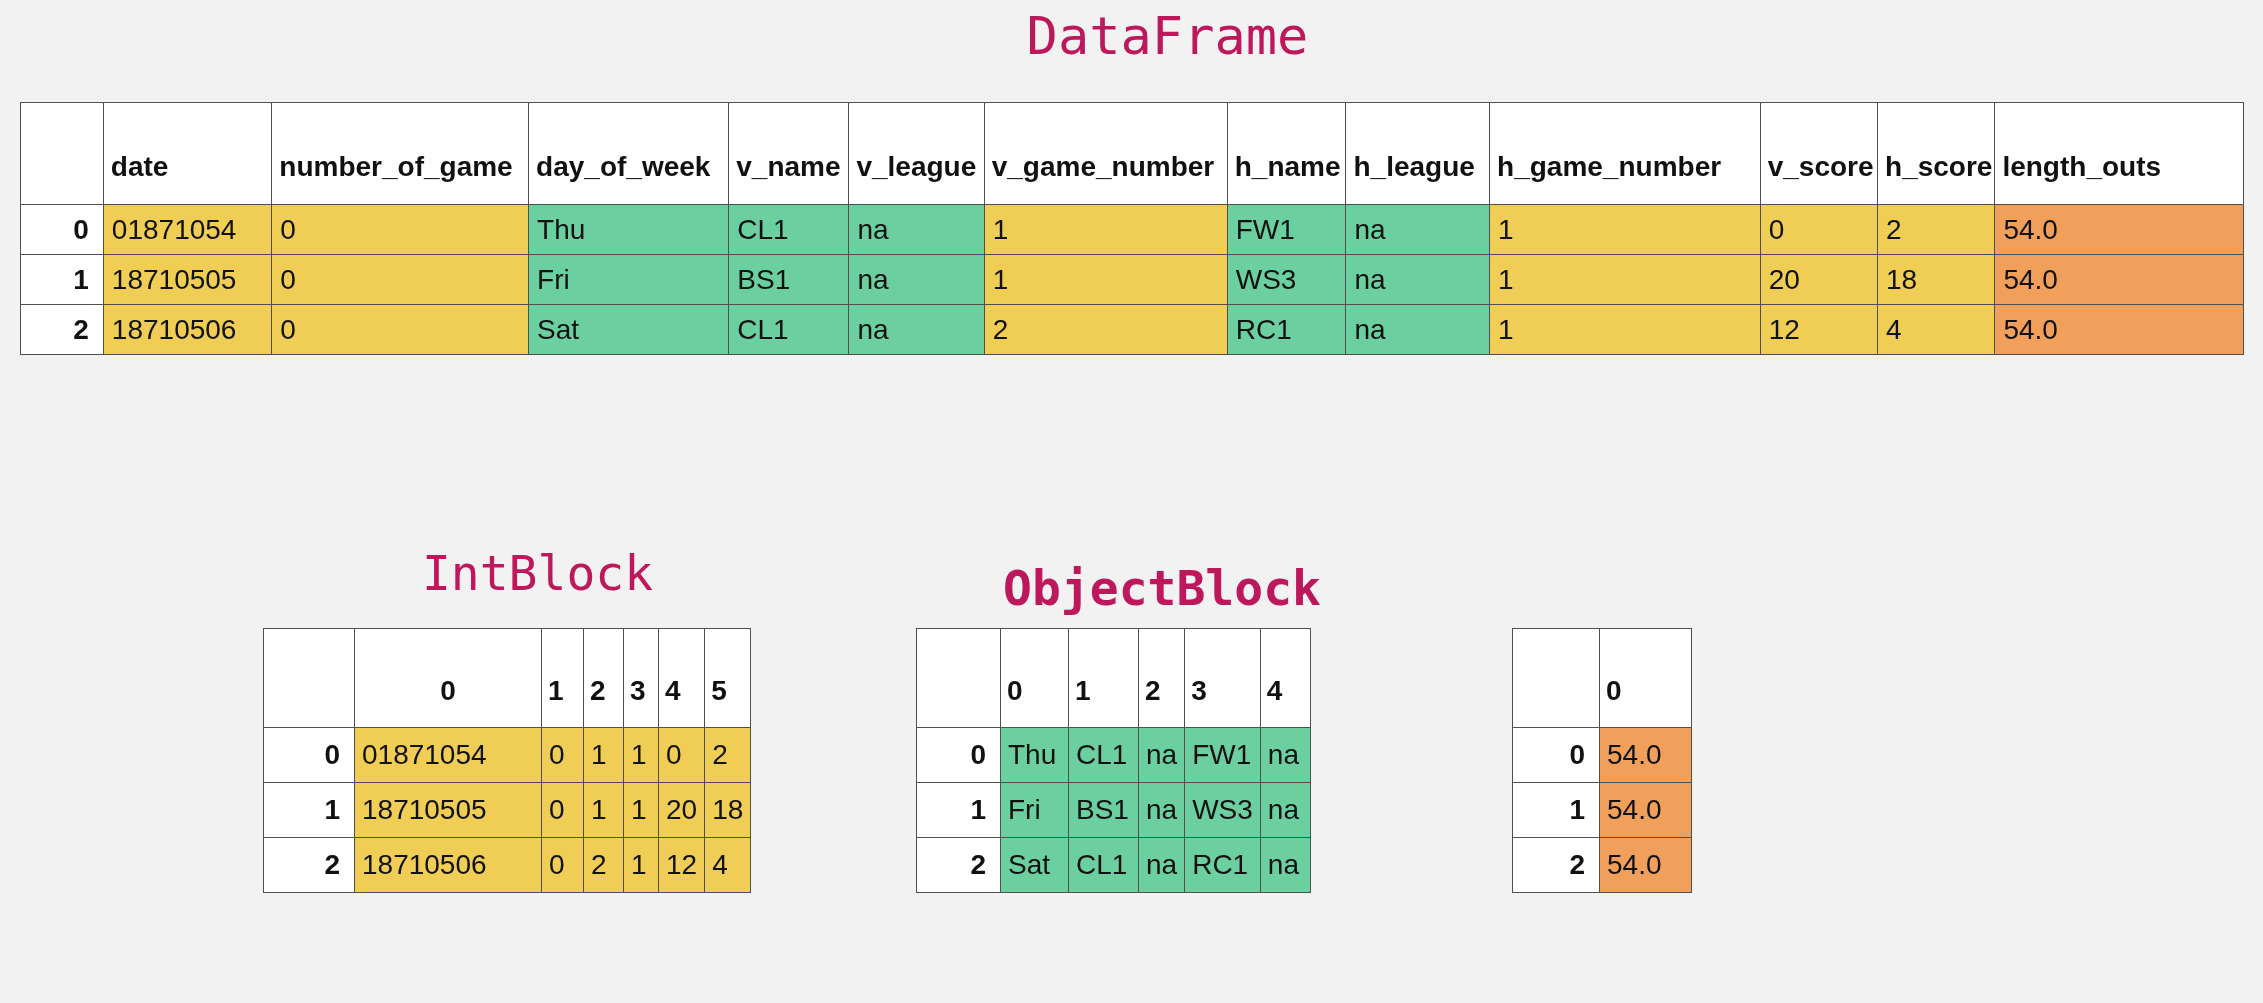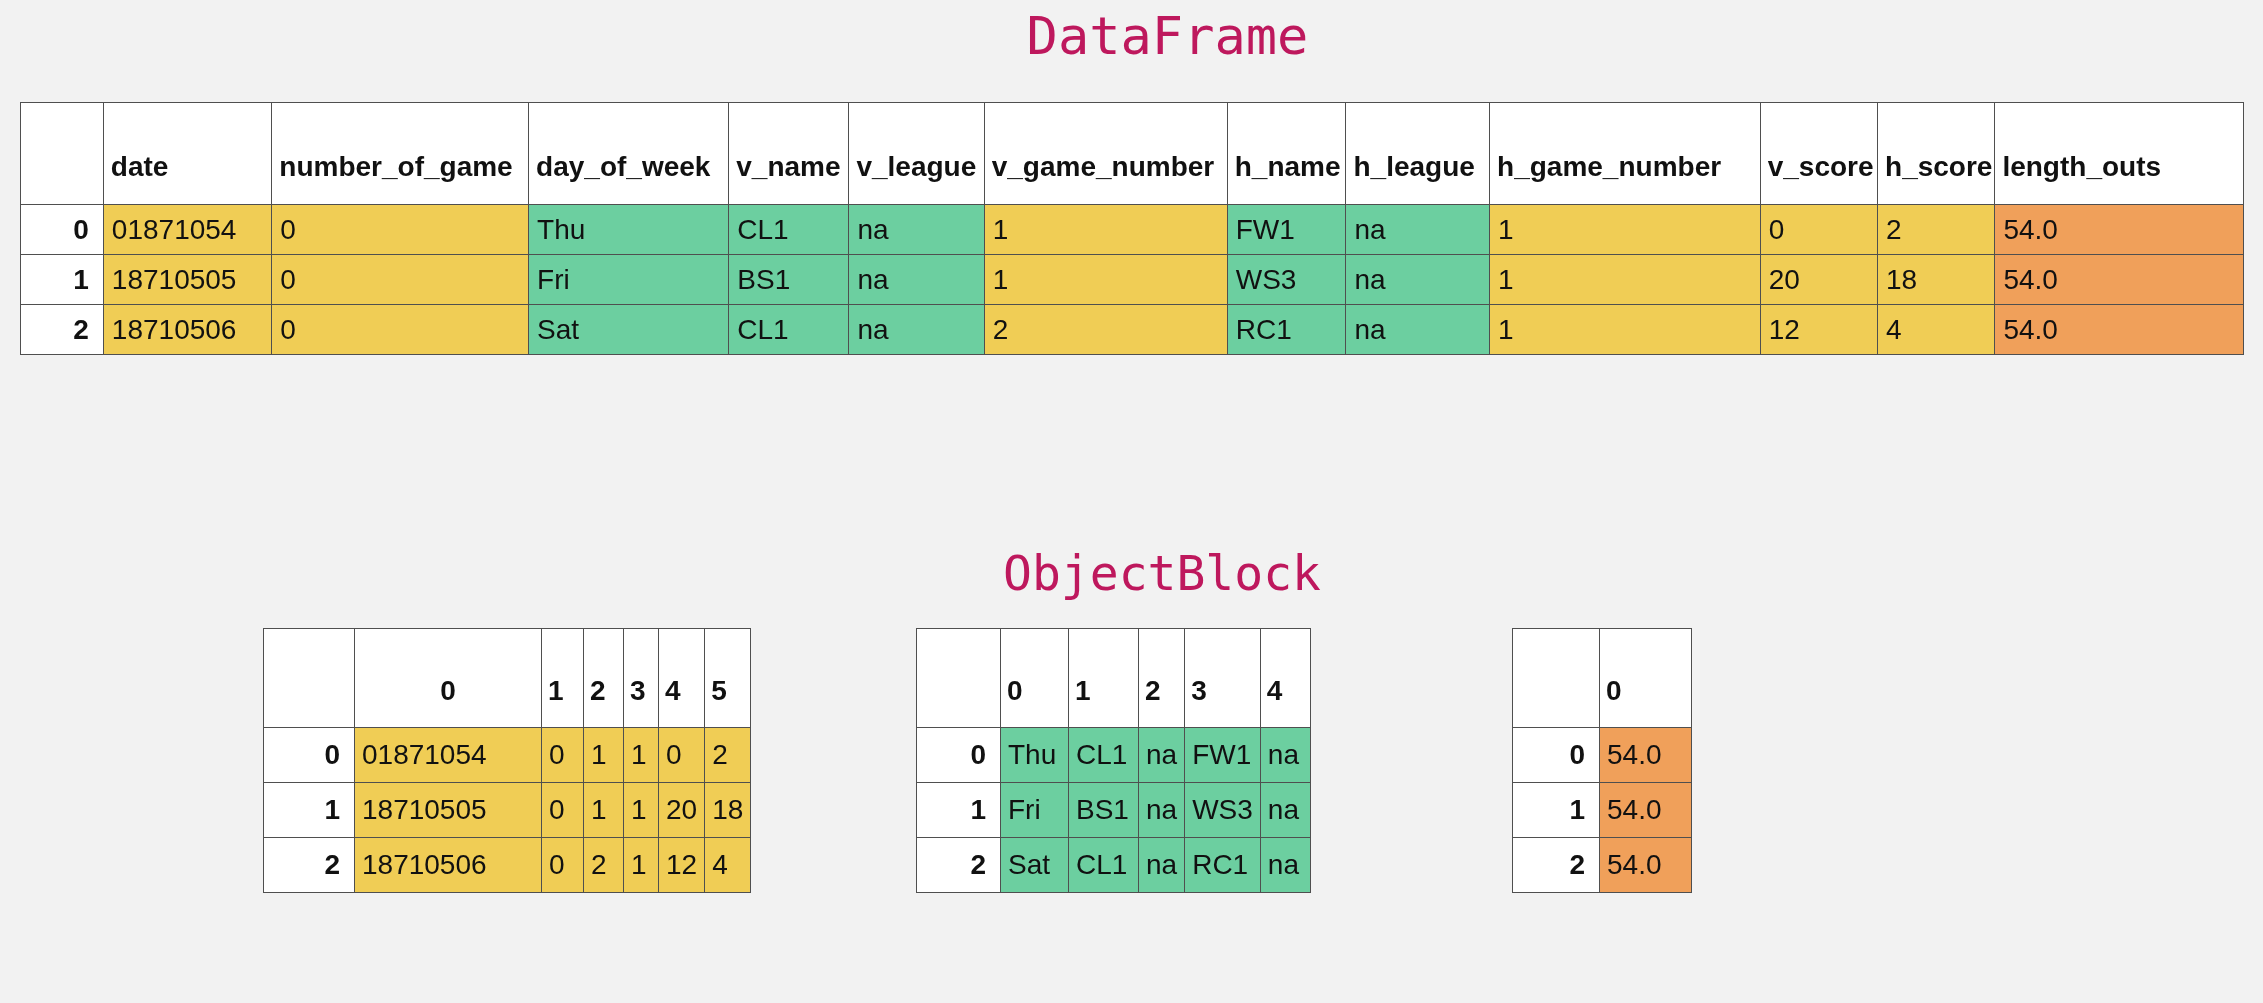--- a/index.html
+++ b/index.html
@@ -32,21 +32,21 @@
     padding-left: 36px;
   }
   #df-title {
     top: 6px;
     left: 0;
     width: 2263px;
     text-align: center;
     font-size: 52px;
   }
   #int-title  { top: 545px; left: 263px; width: 477px; text-align: center; font-size: 48px; }
-  #obj-title  { top: 545px; left: 916px; width: 420px; text-align: center; font-size: 48px; }
+  #obj-title  { top: 560px; left: 916px; width: 420px; text-align: center; font-size: 48px; font-weight: bold; }
   #float-title{ top: 545px; left: 1412px; width: 420px; text-align: center; font-size: 48px; }
 
   
   table.grid {
     position: absolute;
     border-collapse: collapse;
     background: #fef9c3;
     table-layout: fixed;
   }
   table.grid th,
@@ -226,20 +226,21 @@
         <td class="cell fill-obj">RC1</td>
         <td class="cell fill-obj">na</td>
         <td class="cell fill-int">1</td>
         <td class="cell fill-int">12</td>
         <td class="cell fill-int">4</td>
         <td class="cell fill-float">54.0</td>
       </tr>
     </tbody>
   </table>
 
+  <div class="title" id="int-title">IntBlock</div>
 
   <table class="grid block" id="int-table">
     <colgroup>
       <col style="width:91px">
       <col style="width:187px">
       <col style="width:42px">
       <col style="width:40px">
       <col style="width:35px">
       <col style="width:38px">
       <col style="width:44px">

